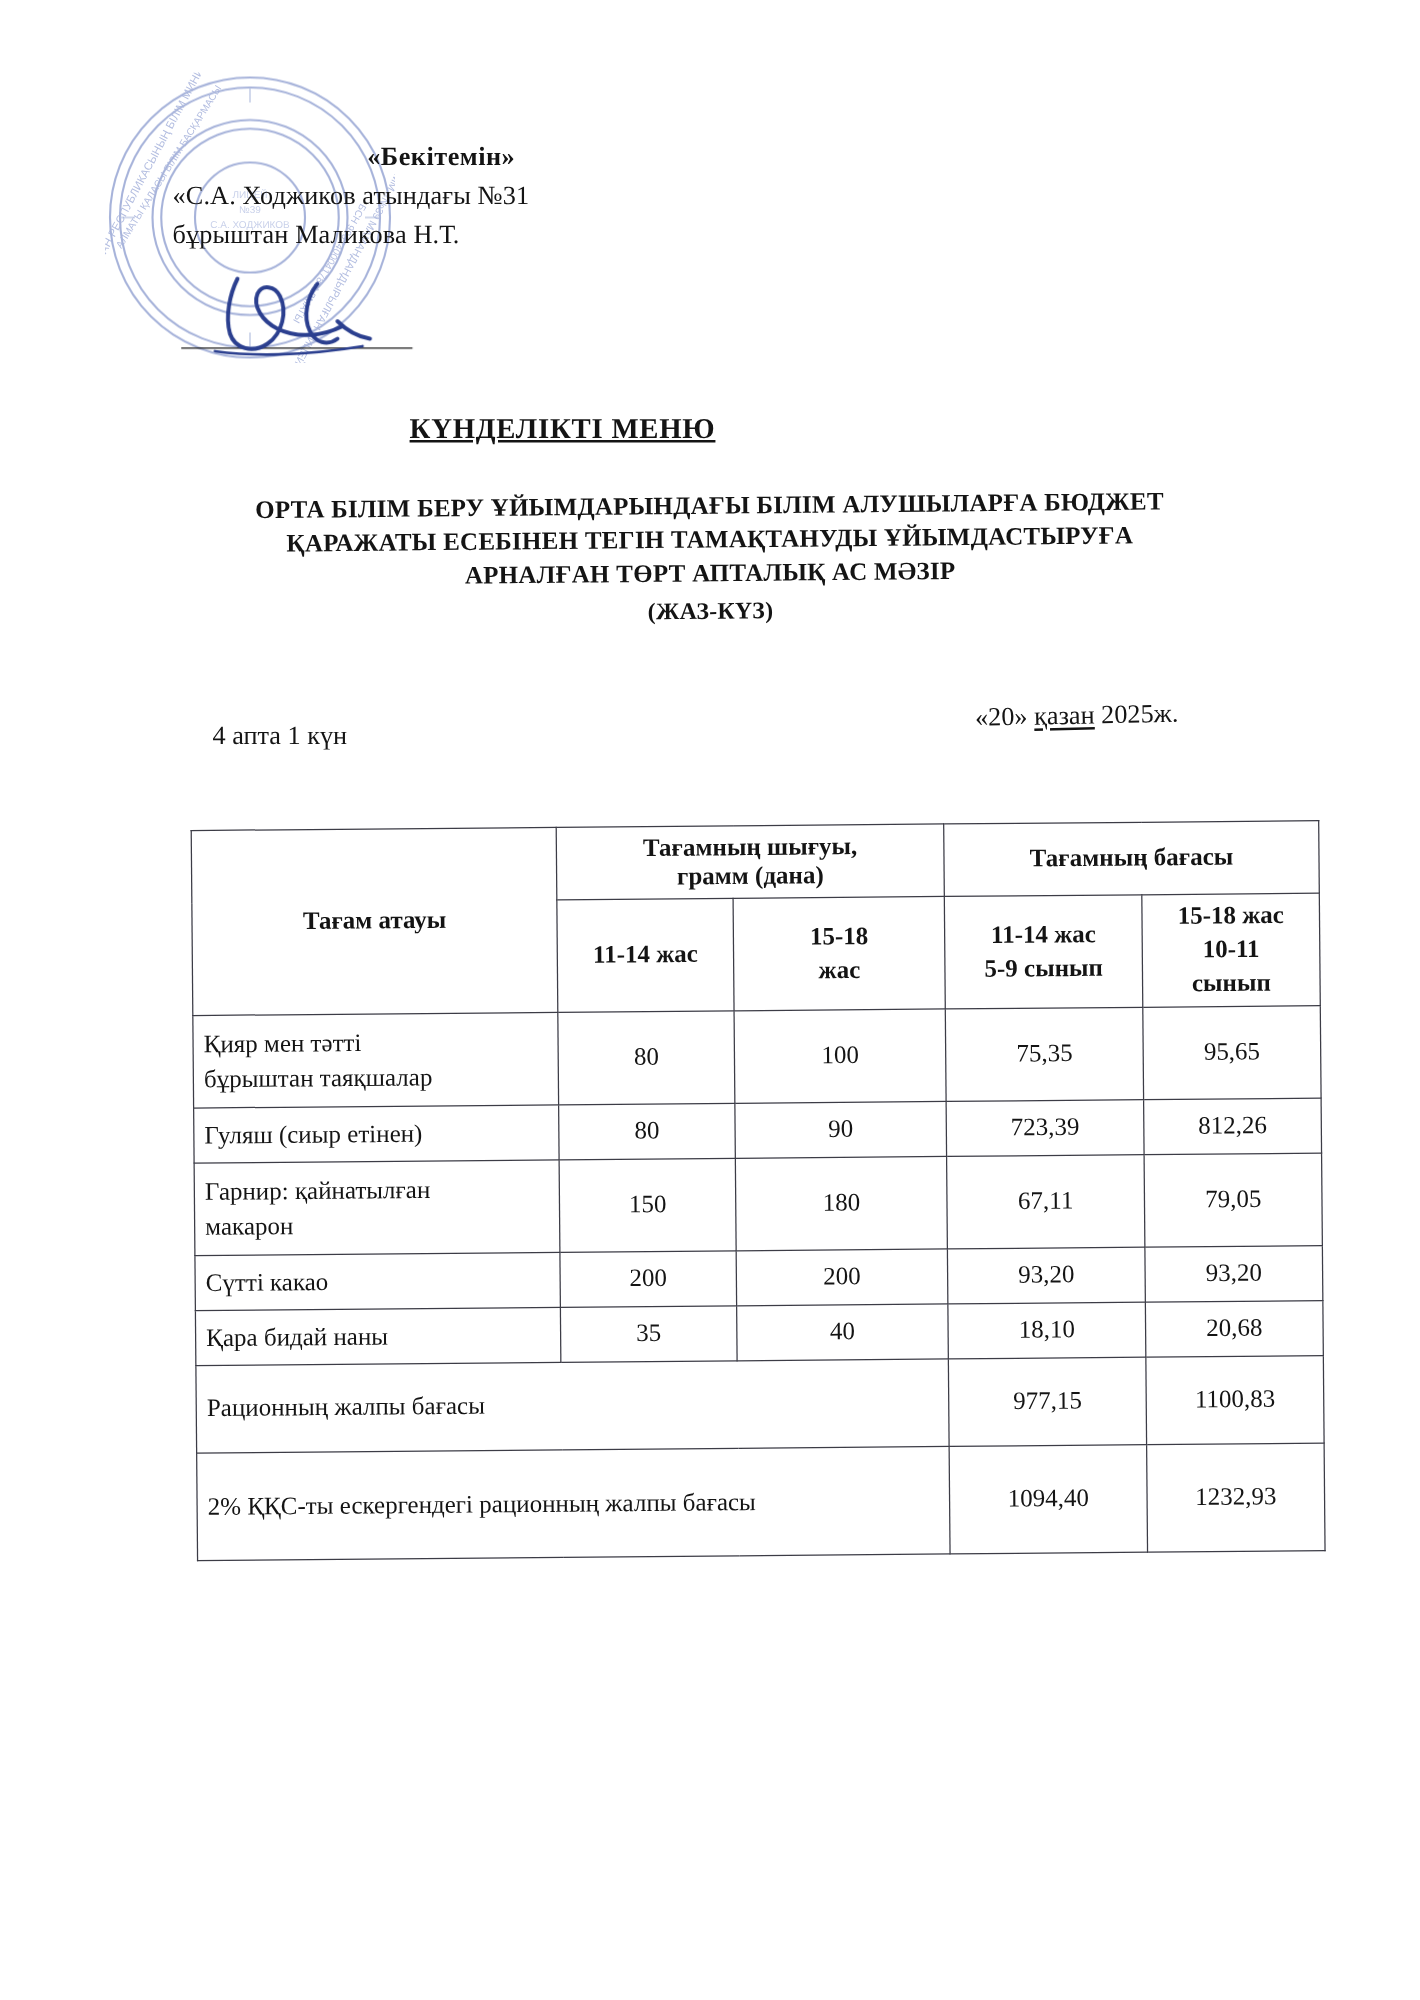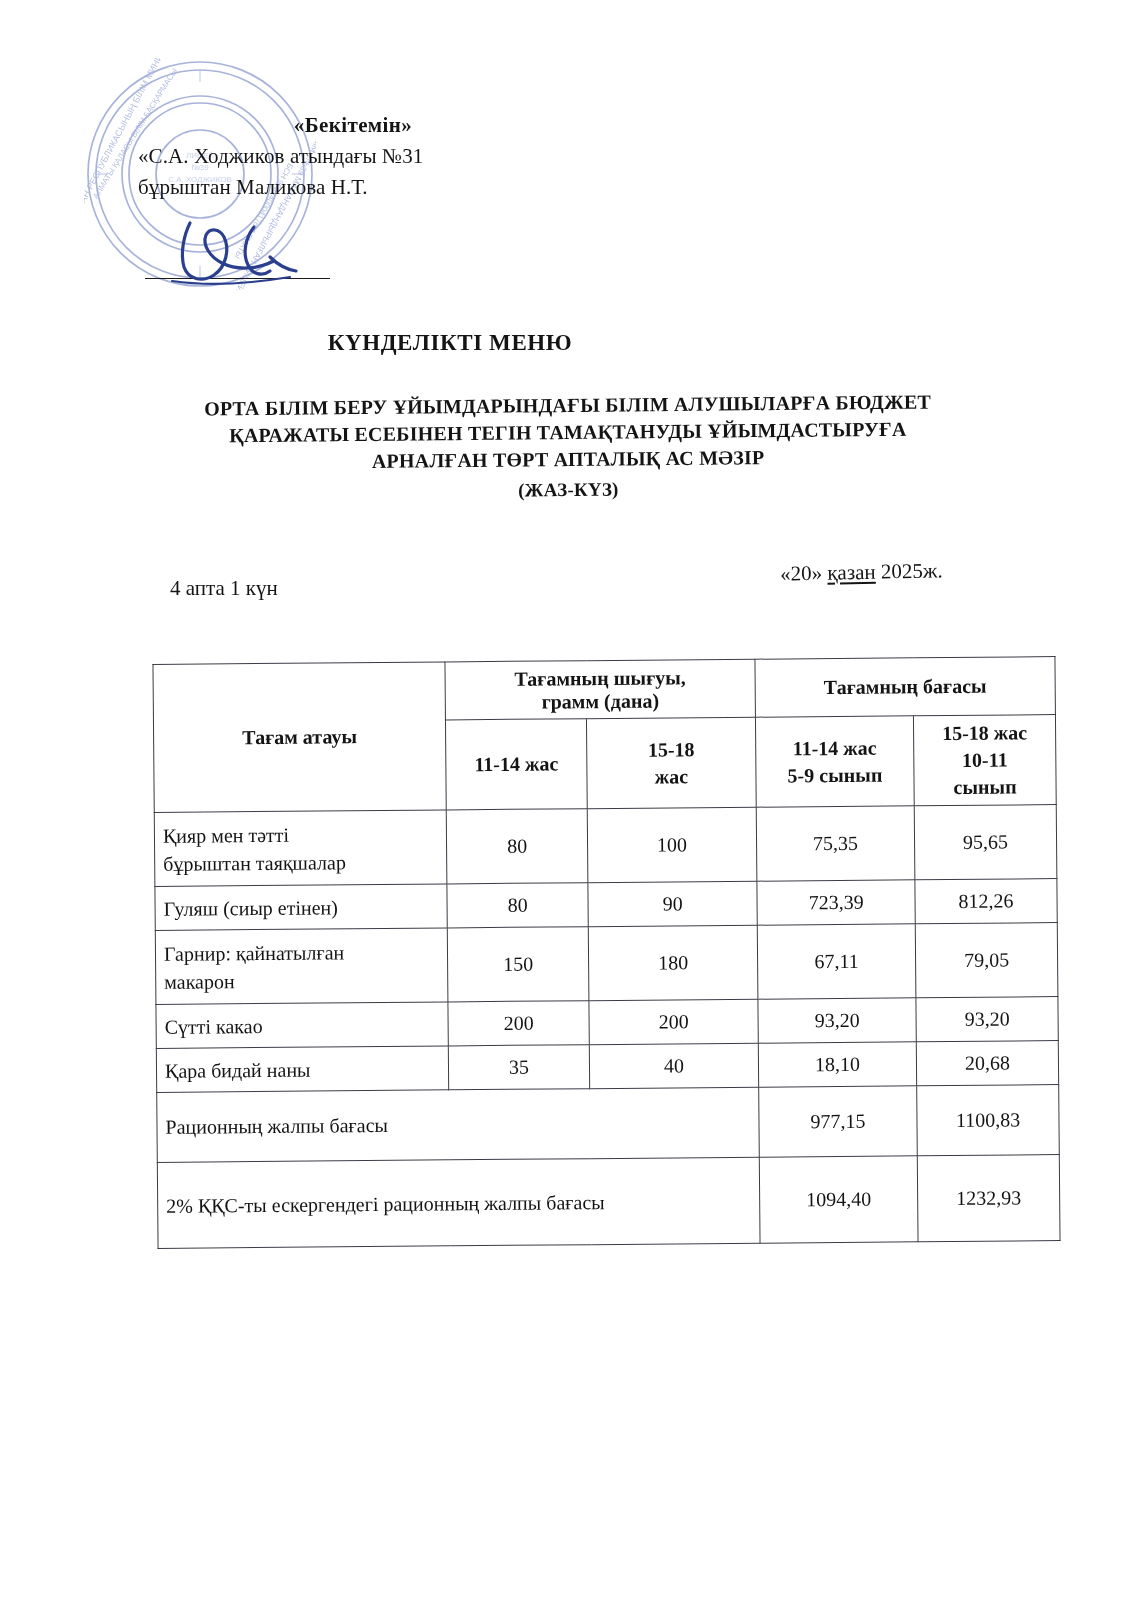--- a/index.html
+++ b/index.html
@@ -67,20 +67,21 @@
   
   #doc-title {
     position: absolute;
     left: 0;
     top: 330px;
     width: 900px;
     text-align: center;
     font-size: 23px;
     font-weight: bold;
     letter-spacing: 0.6px;
+    text-decoration: underline;
   }
   #subtitle-block {
     position: absolute;
     left: 0;
     top: 392px;
     width: 1136px;
     text-align: center;
     transform: rotate(-0.55deg);
   }
   #subtitle-block .sub-line {

